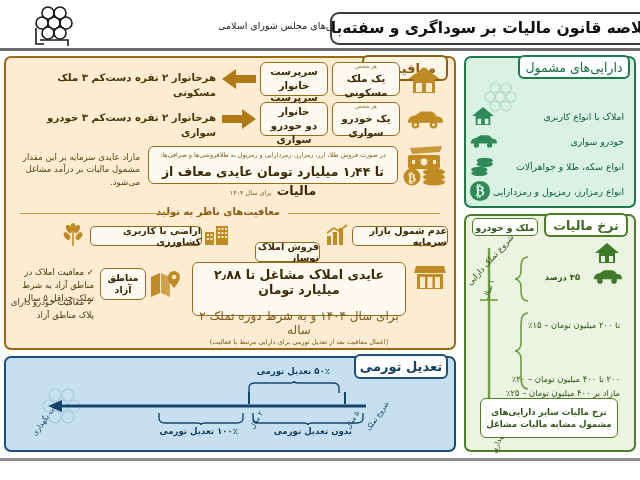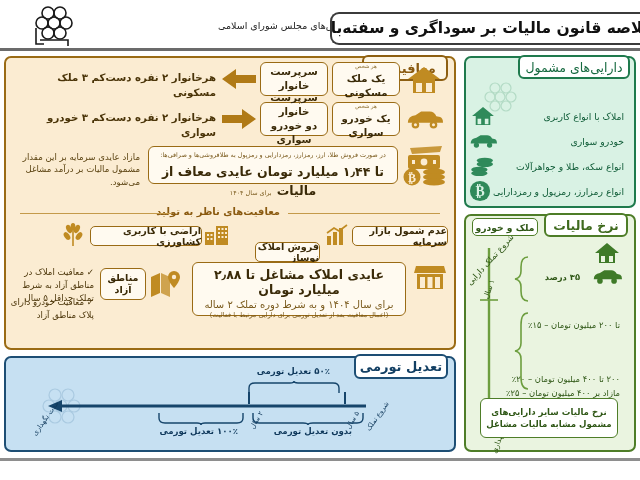--- a/index.html
+++ b/index.html
@@ -113,21 +113,21 @@
     display:flex; align-items:center; justify-content:center;
     font-size: 9.6px; font-weight:bold; color:#3a2a08; height: 20px;
   }
 
   
   .mainbox {
     position:absolute; background:#fffaf0; border:1.5px solid #9a6b15; border-radius:6px;
     text-align:center; color:#3a2a08; padding-top:4px;
   }
   .mainbox .l1 { font-size: 12.5px; font-weight:bold; }
-  .mainbox .l2 { font-size: 10px; color:#7a5a1c; margin-top:2px; }
+  .mainbox .l2 { font-size: 12px; color:#7a5a1c; margin-top:12px; }
   .mainbox .l3 { font-size: 6.6px; color:#7a5a1c; margin-top:1px; }
 
   .chk { position:absolute; font-size:8.6px; color:#4a3408; text-align:right; line-height:1.5; }
 
   
   .fz {
     position:absolute; background:#fffaf0; border:1.5px solid #9a6b15; border-radius:6px;
     display:flex; flex-direction:column; align-items:center; justify-content:center;
     font-size:9.6px; font-weight:bold; color:#3a2a08; line-height:1.25;
   }

